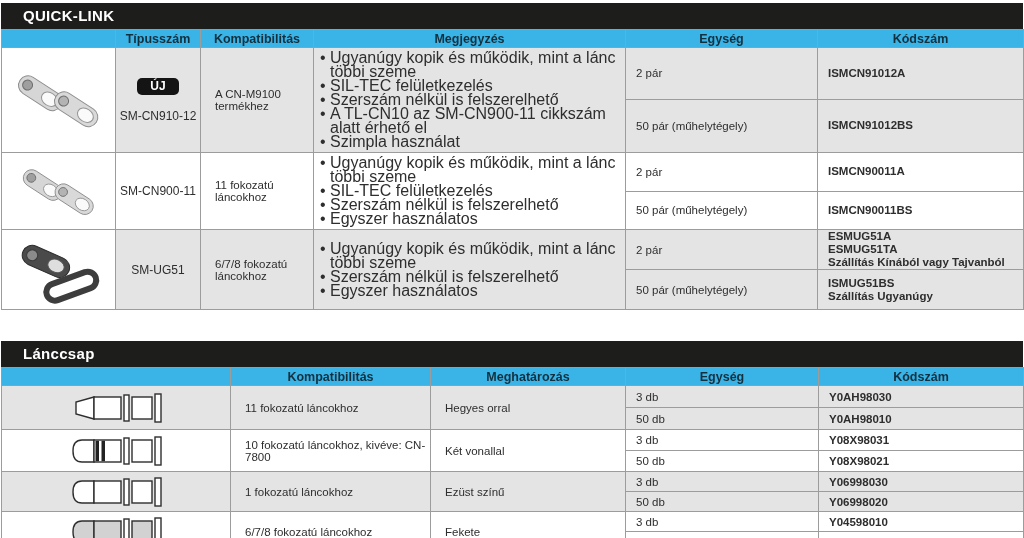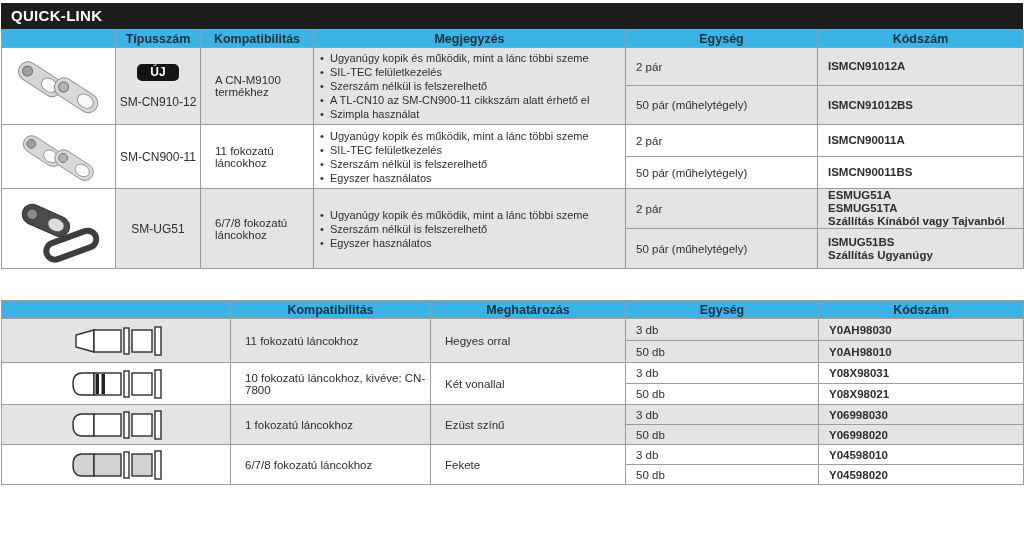--- a/index.html
+++ b/index.html
@@ -14,21 +14,21 @@
     font-family:"Liberation Sans", sans-serif;
     color:var(--text);
   }
   .section{width:1022px; margin-left:1px;}
   .sec-quicklink{margin-top:3px;}
   .sec-lanccsap{margin-top:31px;}
   .titlebar{
     width:100%; height:26px; line-height:26px;
     background:var(--black-bar); color:#fff;
     font-weight:bold; font-size:15px; letter-spacing:.3px;
-    padding-left:10px;
+    padding-left:22px;
   }
   table{border-collapse:collapse; table-layout:fixed; width:1022px;}
   th,td{border:1px solid var(--border); overflow:hidden; vertical-align:middle;}
   th{
     background:var(--cyan); color:var(--header-text);
     font-size:12.5px; font-weight:bold; height:18px; text-align:center;
   }
   td{font-size:11.5px;}
   td.img{background:#fff; text-align:center;}
   td.img.striped{background:var(--stripe);}
@@ -36,21 +36,21 @@
   table.lanccsap tr.stripe td.img{background:var(--stripe);}
   td.tipus{text-align:center; font-size:12px;}
   .badge{
     display:inline-block; background:var(--badge-bg); color:#fff;
     border-radius:5px; font-weight:bold; font-size:12px;
     padding:1px 13px 2px; margin-bottom:14px;
   }
   td.kompat{padding:2px 4px 2px 14px; font-size:11.5px;}
   td.megj{padding:3px 6px;}
   td.megj ul{list-style:none;}
-  td.megj li{position:relative; padding-left:10px; line-height:14px; font-size:11px;}
+  td.megj li{position:relative; padding-left:10px; line-height:14px; font-size:16px;}
   td.megj li::before{content:"\2022"; position:absolute; left:0;}
   td.megj li:empty{display:none;}
   td.egyseg{padding-left:10px;}
   td.kod{padding-left:10px; font-weight:bold;}
   td.kod div{line-height:13px;}
   td.kod div:empty{display:none;}
   svg{display:block; margin:0 auto;}
 </style>
 </head>
 <body>
@@ -188,20 +188,21 @@
       <td class="kod">
         <div>ISMUG51BS</div>
         <div>Szállítás Ugyanúgy</div>
       </td>
     </tr>
   </tbody>
     </table>
 </div>
 
 <div class="section sec-lanccsap">
+  <div class="titlebar">Lánccsap</div>
   <table class="lanccsap">
     <colgroup>
       <col style="width:229px">
         <col style="width:200px">
         <col style="width:195px">
       <col style="width:193px">
         <col style="width:205px">
     </colgroup>
     <tbody>
         <tr>

